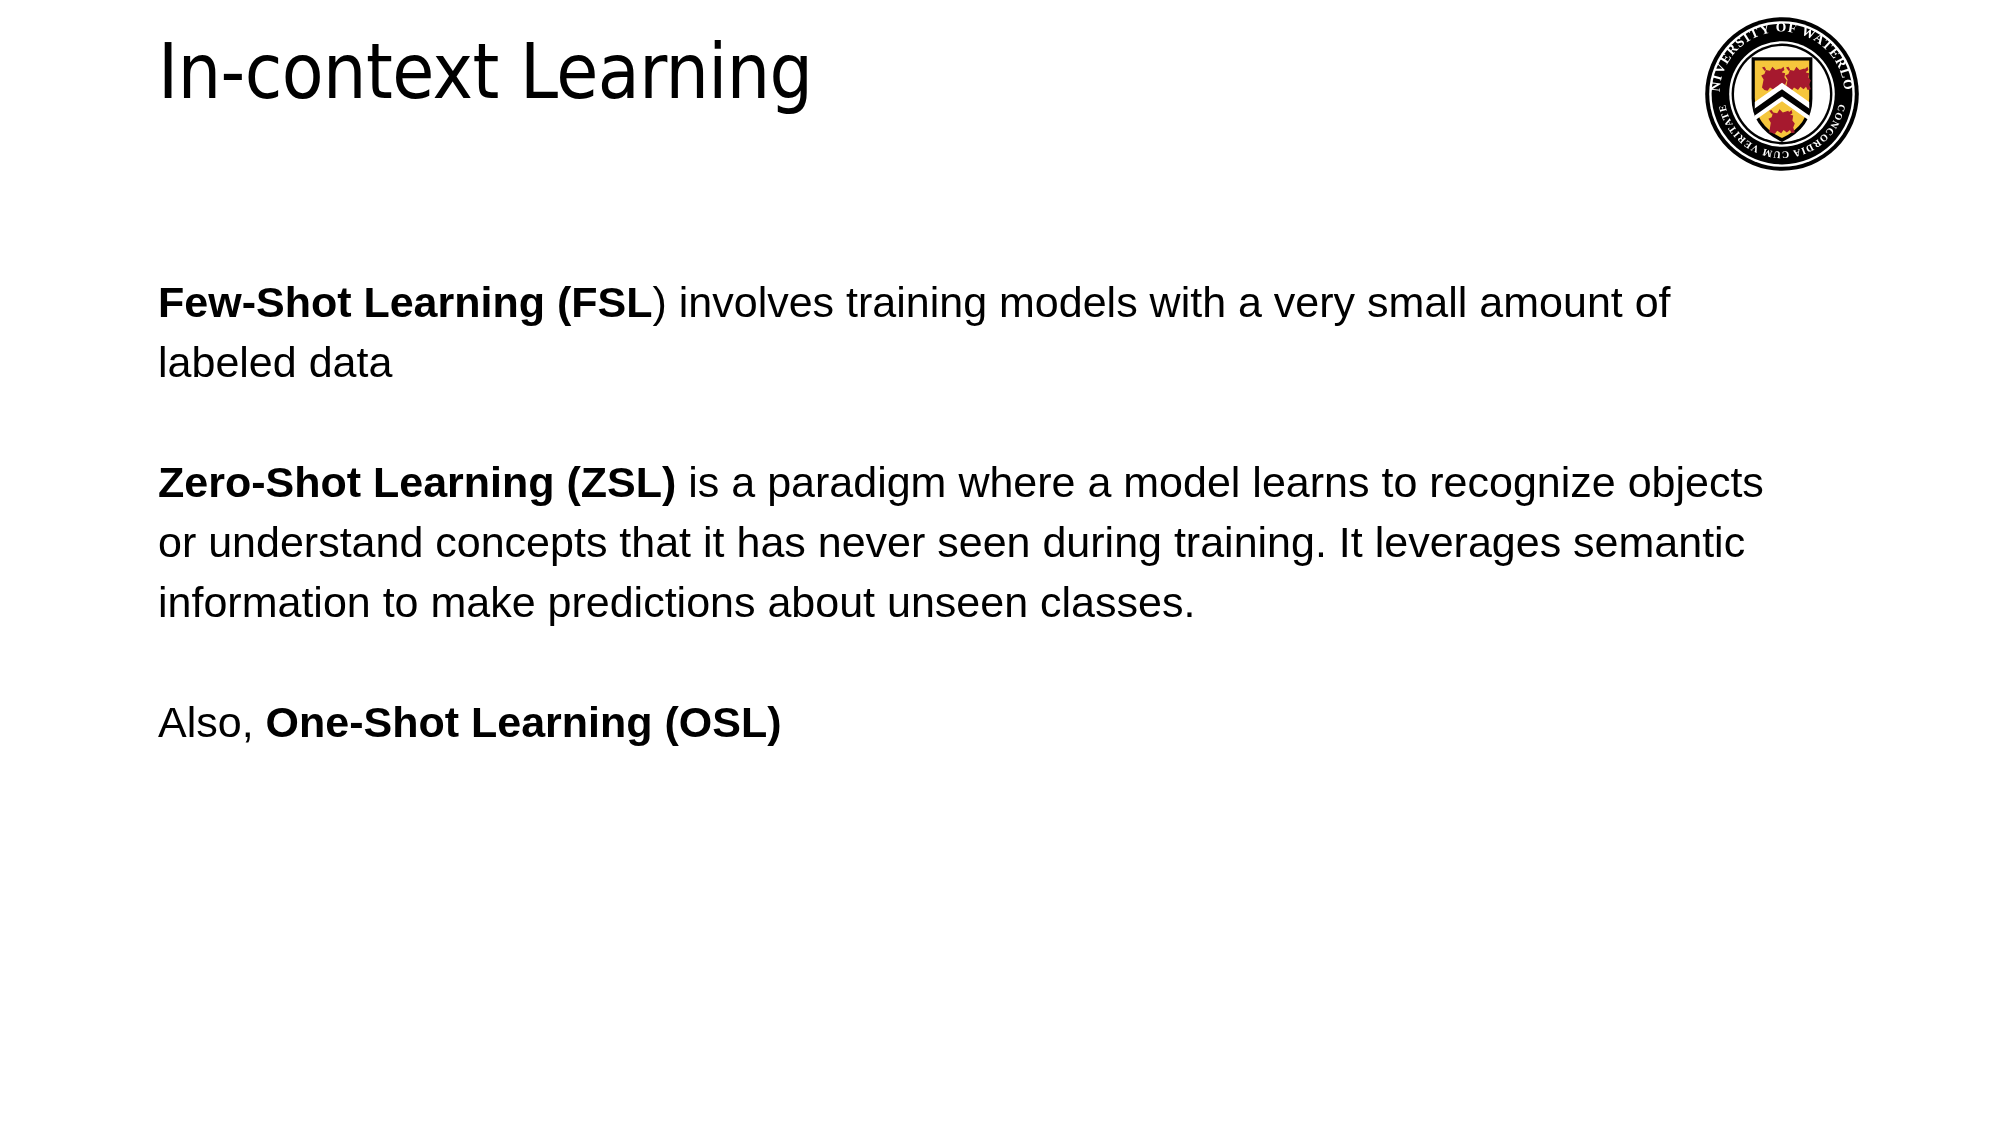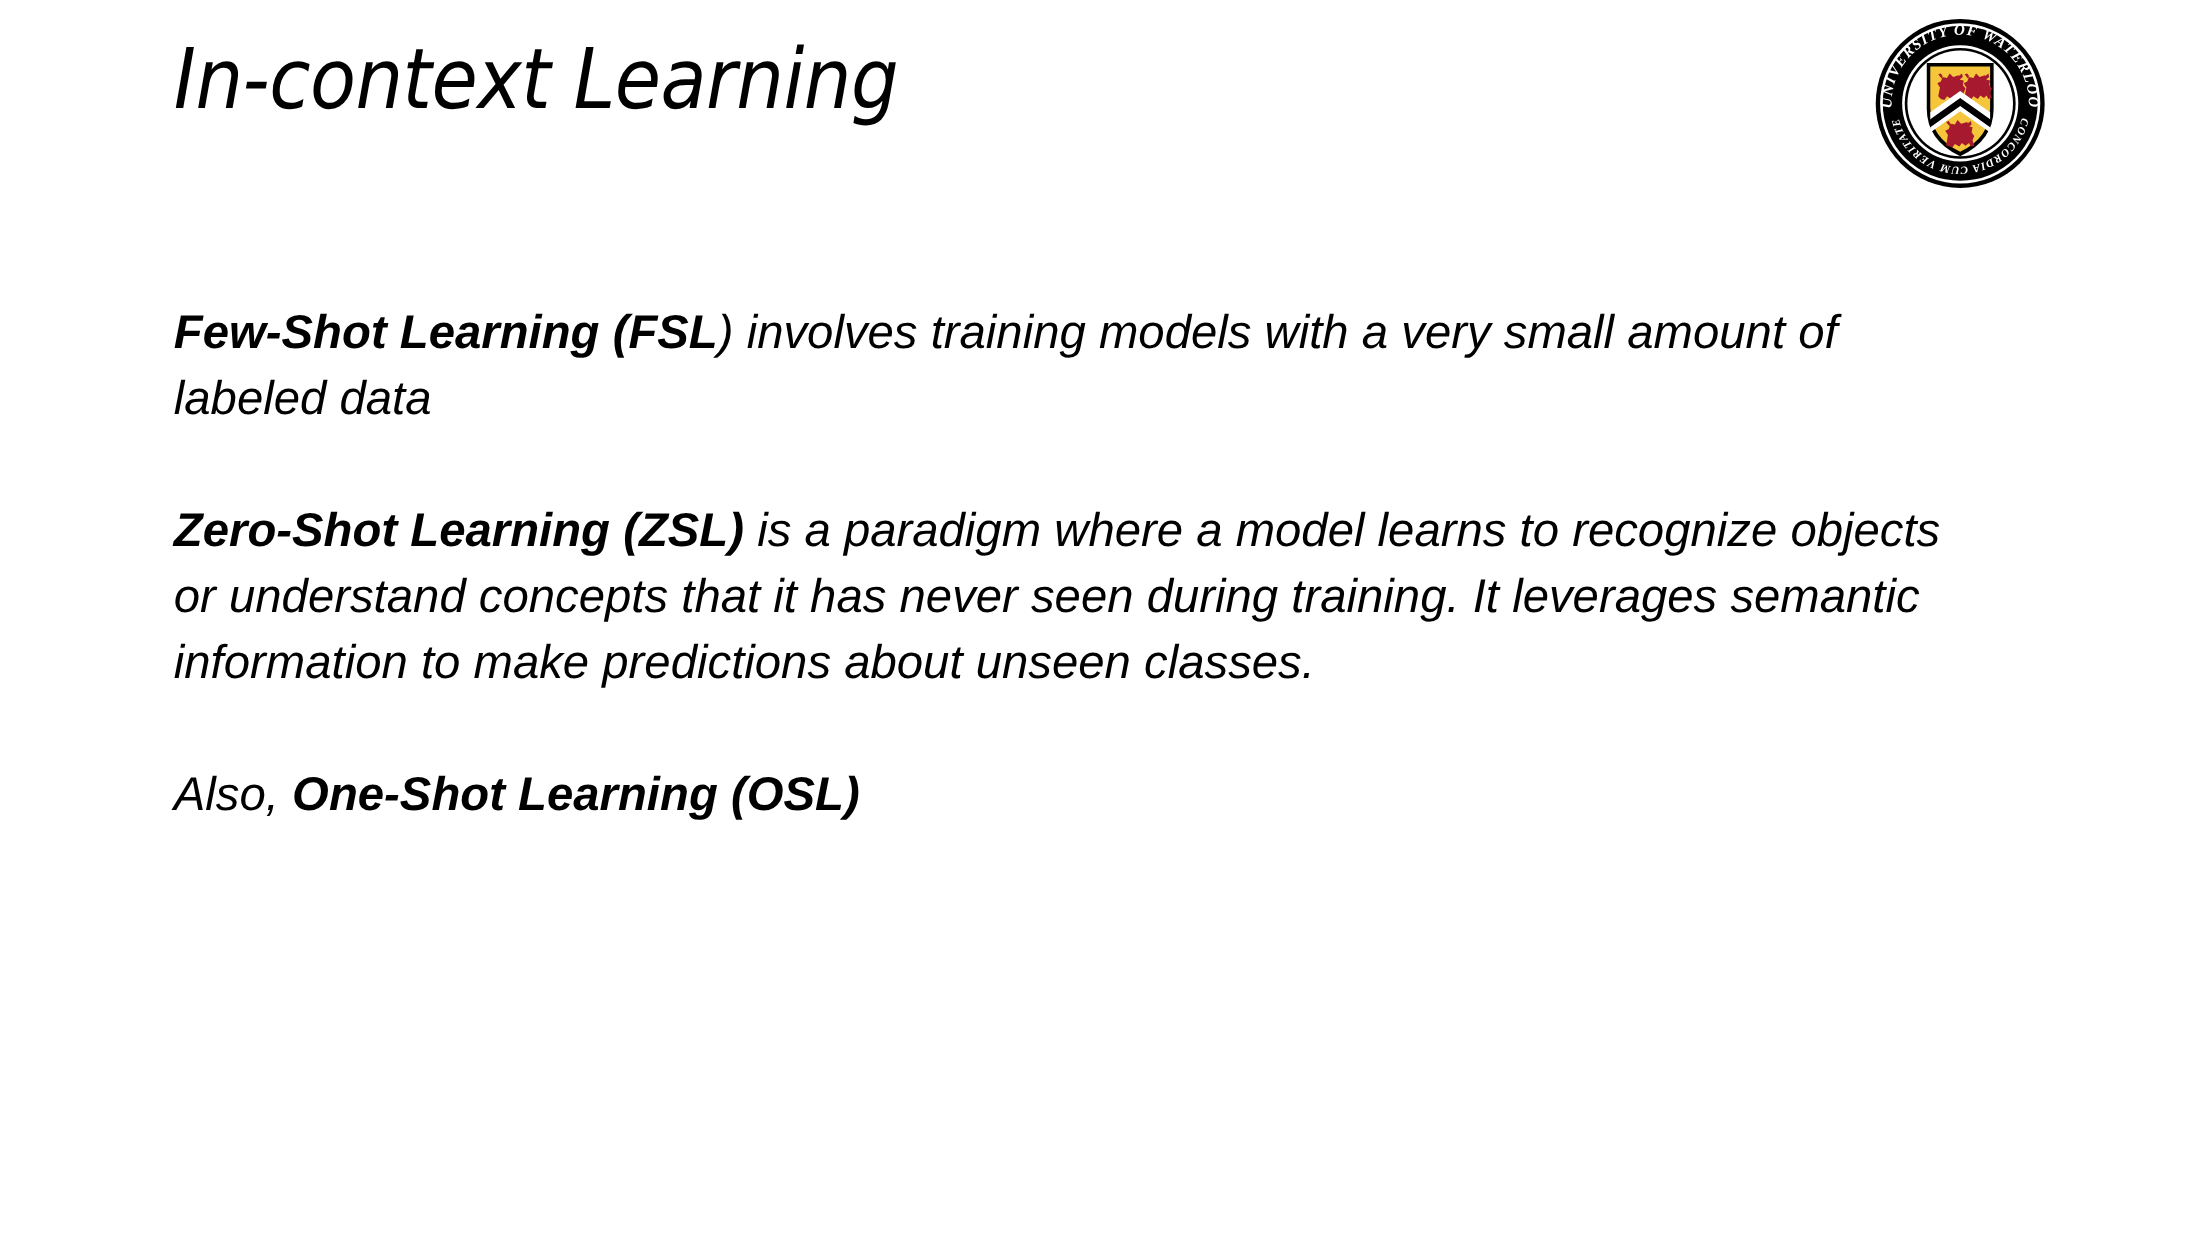--- a/index.html
+++ b/index.html
@@ -10,21 +10,20 @@
   }
   body {
     font-family: "Liberation Sans", "DejaVu Sans", sans-serif;
   }
   #slide {
     position: relative;
     width: 2000px;
     height: 845px;
     background: #ffffff;
     overflow: hidden;
-    font-style: italic;
   }
 
   
   #slide-title {
     position: absolute;
     left: 158px;
     top: 28px;
     width: 1480px;
     font-family: "DejaVu Sans Condensed", "Liberation Sans Narrow", "Liberation Sans", sans-serif;
     font-size: 76px;

